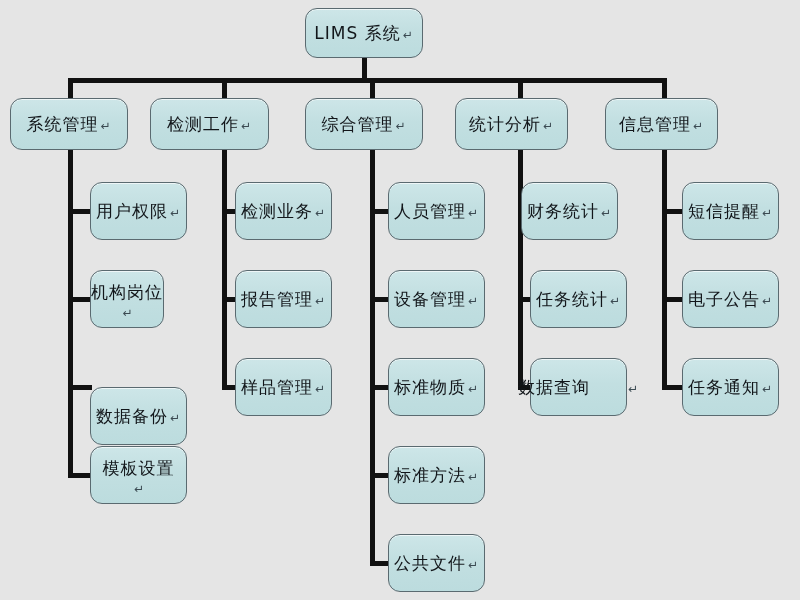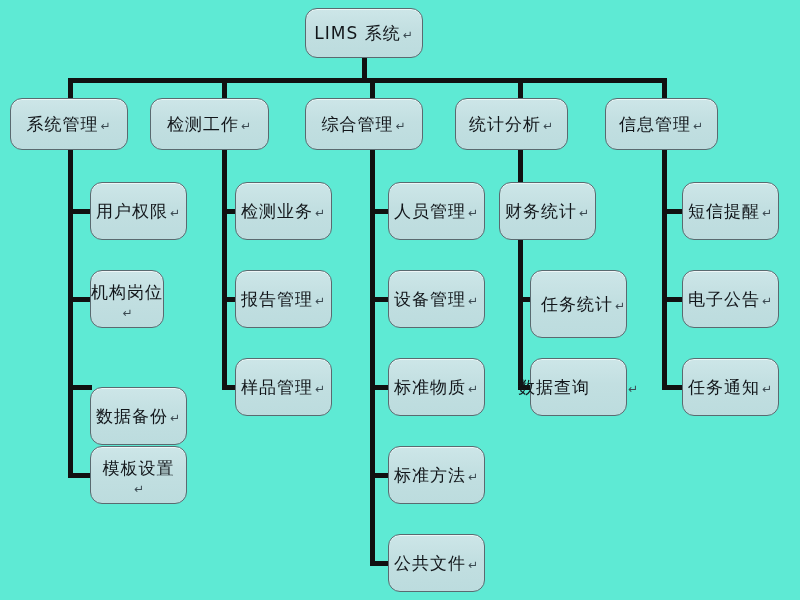--- a/index.html
+++ b/index.html
@@ -7,21 +7,21 @@
     padding: 0;
     background: #ffffff;
   }
   body {
     font-family: "DejaVu Sans", "Liberation Sans", sans-serif;
   }
   #canvas {
     position: relative;
     width: 800px;
     height: 600px;
-    background: #5eead4;
+    background: #e5e5e5;
     overflow: hidden;
   }
   .node {
     position: absolute;
     box-sizing: border-box;
     background: linear-gradient(180deg, #cde6e8 0%, #c2dfe1 45%, #bcdcde 100%);
     border: 1px solid #5a6a70;
     border-radius: 12px;
     display: flex;
     align-items: center;
@@ -140,26 +140,26 @@
       <span class="node-label">公共文件</span>
       <span class="pilcrow">↵</span>
     </div>
     <div class="conn v" style="left: 518px; top: 78px; height: 20px;"></div>
     <div class="node level2" style="left: 455px; top: 98px; width: 113px; height: 52px;">
       <span class="node-label">统计分析</span>
       <span class="pilcrow">↵</span>
     </div>
     <div class="conn v" style="left: 518px; top: 148px; height: 242px;"></div>
     <div class="conn h" style="left: 518px; top: 209px; width: 14px;"></div>
-    <div class="node leaf" style="left: 499px; top: 182px; width: 97px; height: 58px;">
+    <div class="node leaf" style="left: 521px; top: 182px; width: 97px; height: 58px;">
       <span class="node-label">财务统计</span>
       <span class="pilcrow">↵</span>
     </div>
     <div class="conn h" style="left: 518px; top: 297px; width: 14px;"></div>
-    <div class="node leaf" style="left: 530px; top: 270px; width: 97px; height: 68px; justify-content: flex-end;">
+    <div class="node leaf" style="left: 530px; top: 270px; width: 97px; height: 58px;">
       <span class="node-label">任务统计</span>
       <span class="pilcrow">↵</span>
     </div>
     <div class="conn h" style="left: 518px; top: 385px; width: 14px;"></div>
     <div class="node leaf" style="left: 530px; top: 358px; width: 97px; height: 58px; gap: 36px;">
       <span class="node-label">数据查询</span>
       <span class="pilcrow">↵</span>
     </div>
     <div class="conn v" style="left: 662px; top: 78px; height: 20px;"></div>
     <div class="node level2" style="left: 605px; top: 98px; width: 113px; height: 52px;">

